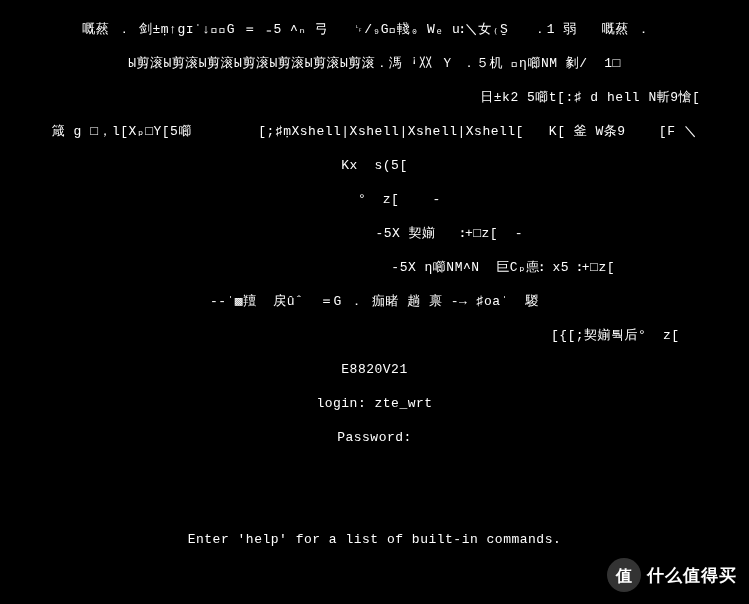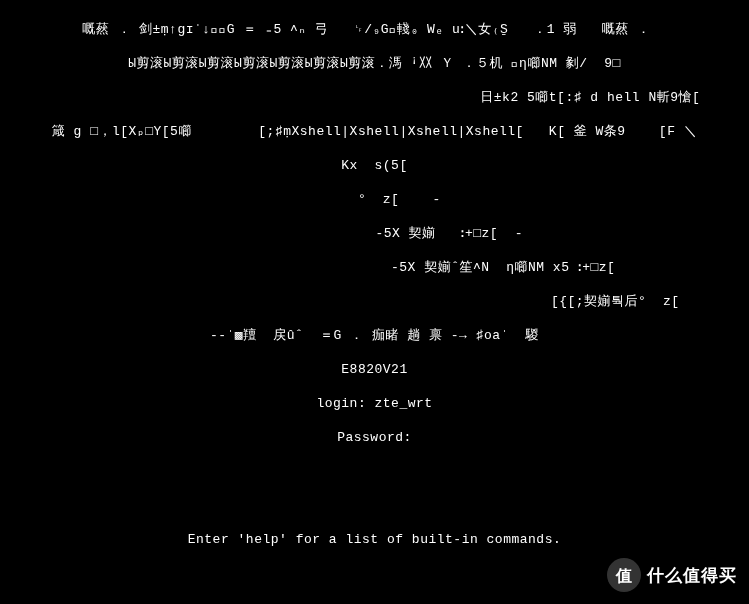--- a/index.html
+++ b/index.html
@@ -7,29 +7,29 @@
   .line{display:block;min-height:17px;text-align:center;}
   .watermark{position:absolute;right:12px;bottom:12px;display:flex;align-items:center;gap:6px;}
   .wm-circle{width:34px;height:34px;border-radius:50%;background:#333;color:#fff;display:flex;align-items:center;justify-content:center;font-family:sans-serif;font-weight:bold;font-size:16px;}
   .wm-text{color:#fff;font-family:sans-serif;font-weight:bold;font-size:17px;letter-spacing:1px;}
 </style>
 </head>
 <body>
 
 <div class="terminal">
 <span class="line">嘅䔳 ．￼剑±ṃ↑gɪˈ↓木⃣G ＝ ₌5 ˄ₙ 弓   ␊/₉G⃣輚₀ Wₑ uꓽ＼女₍S̱   ．1 弱   嘅䔳 ． ￼</span>
-<span class="line">Ы剪滚Ы剪滚Ы剪滚Ы剪滚Ы剪滚Ы剪滚Ы剪滚．溤 ꜟ〷 Ｙ ．５机 ⃞η㘉NM 剶/  9□</span>
+<span class="line">Ы剪滚Ы剪滚Ы剪滚Ы剪滚Ы剪滚Ы剪滚Ы剪滚．溤 ꜟ〷 Ｙ ．５机 ⃞η㘉NM 剶/  1□</span>
 <span class="line">                                                    日±k2 5㘉t[:♯ d hell N斬9愴[</span>
 <span class="line">箴 g □，l[Xₚ□Y[5㘉        [;♯ṃXshell|Xshell|Xshell|Xshell[   K[ 釜 W条9    [F ＼</span>
 <span class="line">Kx  s(5[</span>
 <span class="line">      °  z[    -</span>
 <span class="line">                  ‑5X 契媊   ꓽ+□z[  -</span>
-<span class="line">                               ‑5X 契媊ˆ笙˄N  η㘉NM x5 ꓽ+□z[</span>
+<span class="line">                               ‑5X η㘉NM˄N  巨Cₚ㥁ꓽ x5 ꓽ+□z[</span>
+<span class="line">‑‑ˈ▩羶  戻ûˆ  ＝G ． 痂睹 趟 禀 ‑→ ♯oaˈ  騣</span>
 <span class="line">                                                          [{[;契媊퉉后°  z[</span>
-<span class="line">‑‑ˈ▩羶  戻ûˆ  ＝G ． 痂睹 趟 禀 ‑→ ♯oaˈ  騣</span>
 <span class="line">E8820V21</span>
 <span class="line">login: zte_wrt</span>
 <span class="line">Password:</span>
 <span class="line"></span>
 <span class="line"></span>
 <span class="line">Enter 'help' for a list of built-in commands.</span>
 
 
 
 

